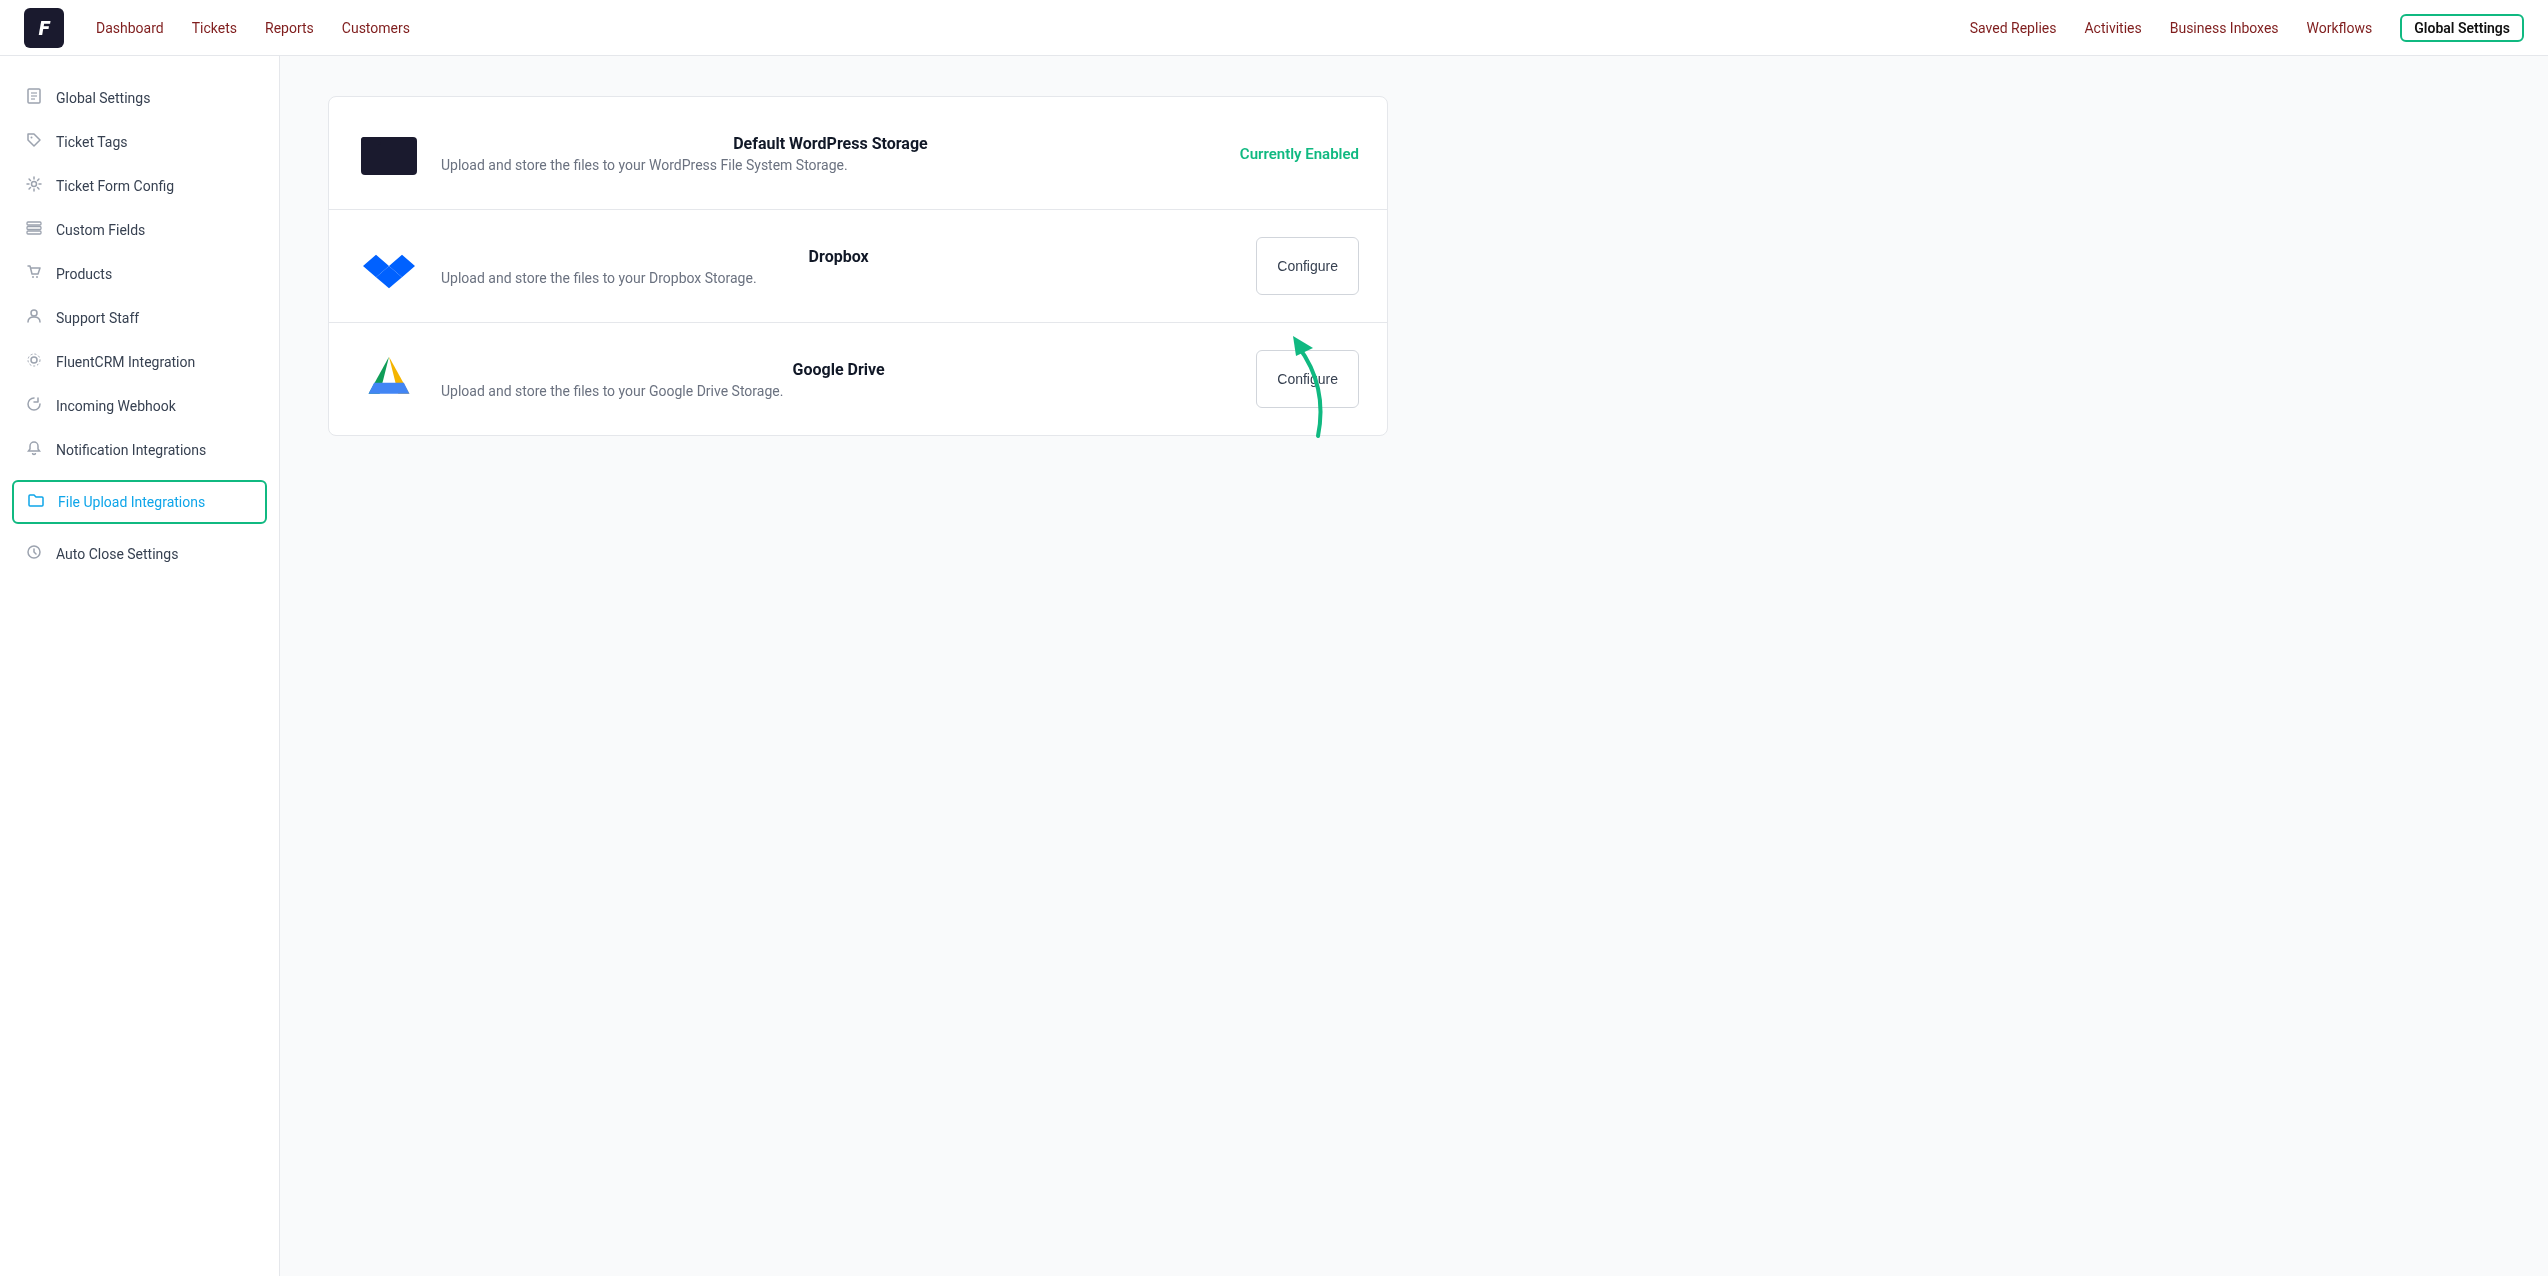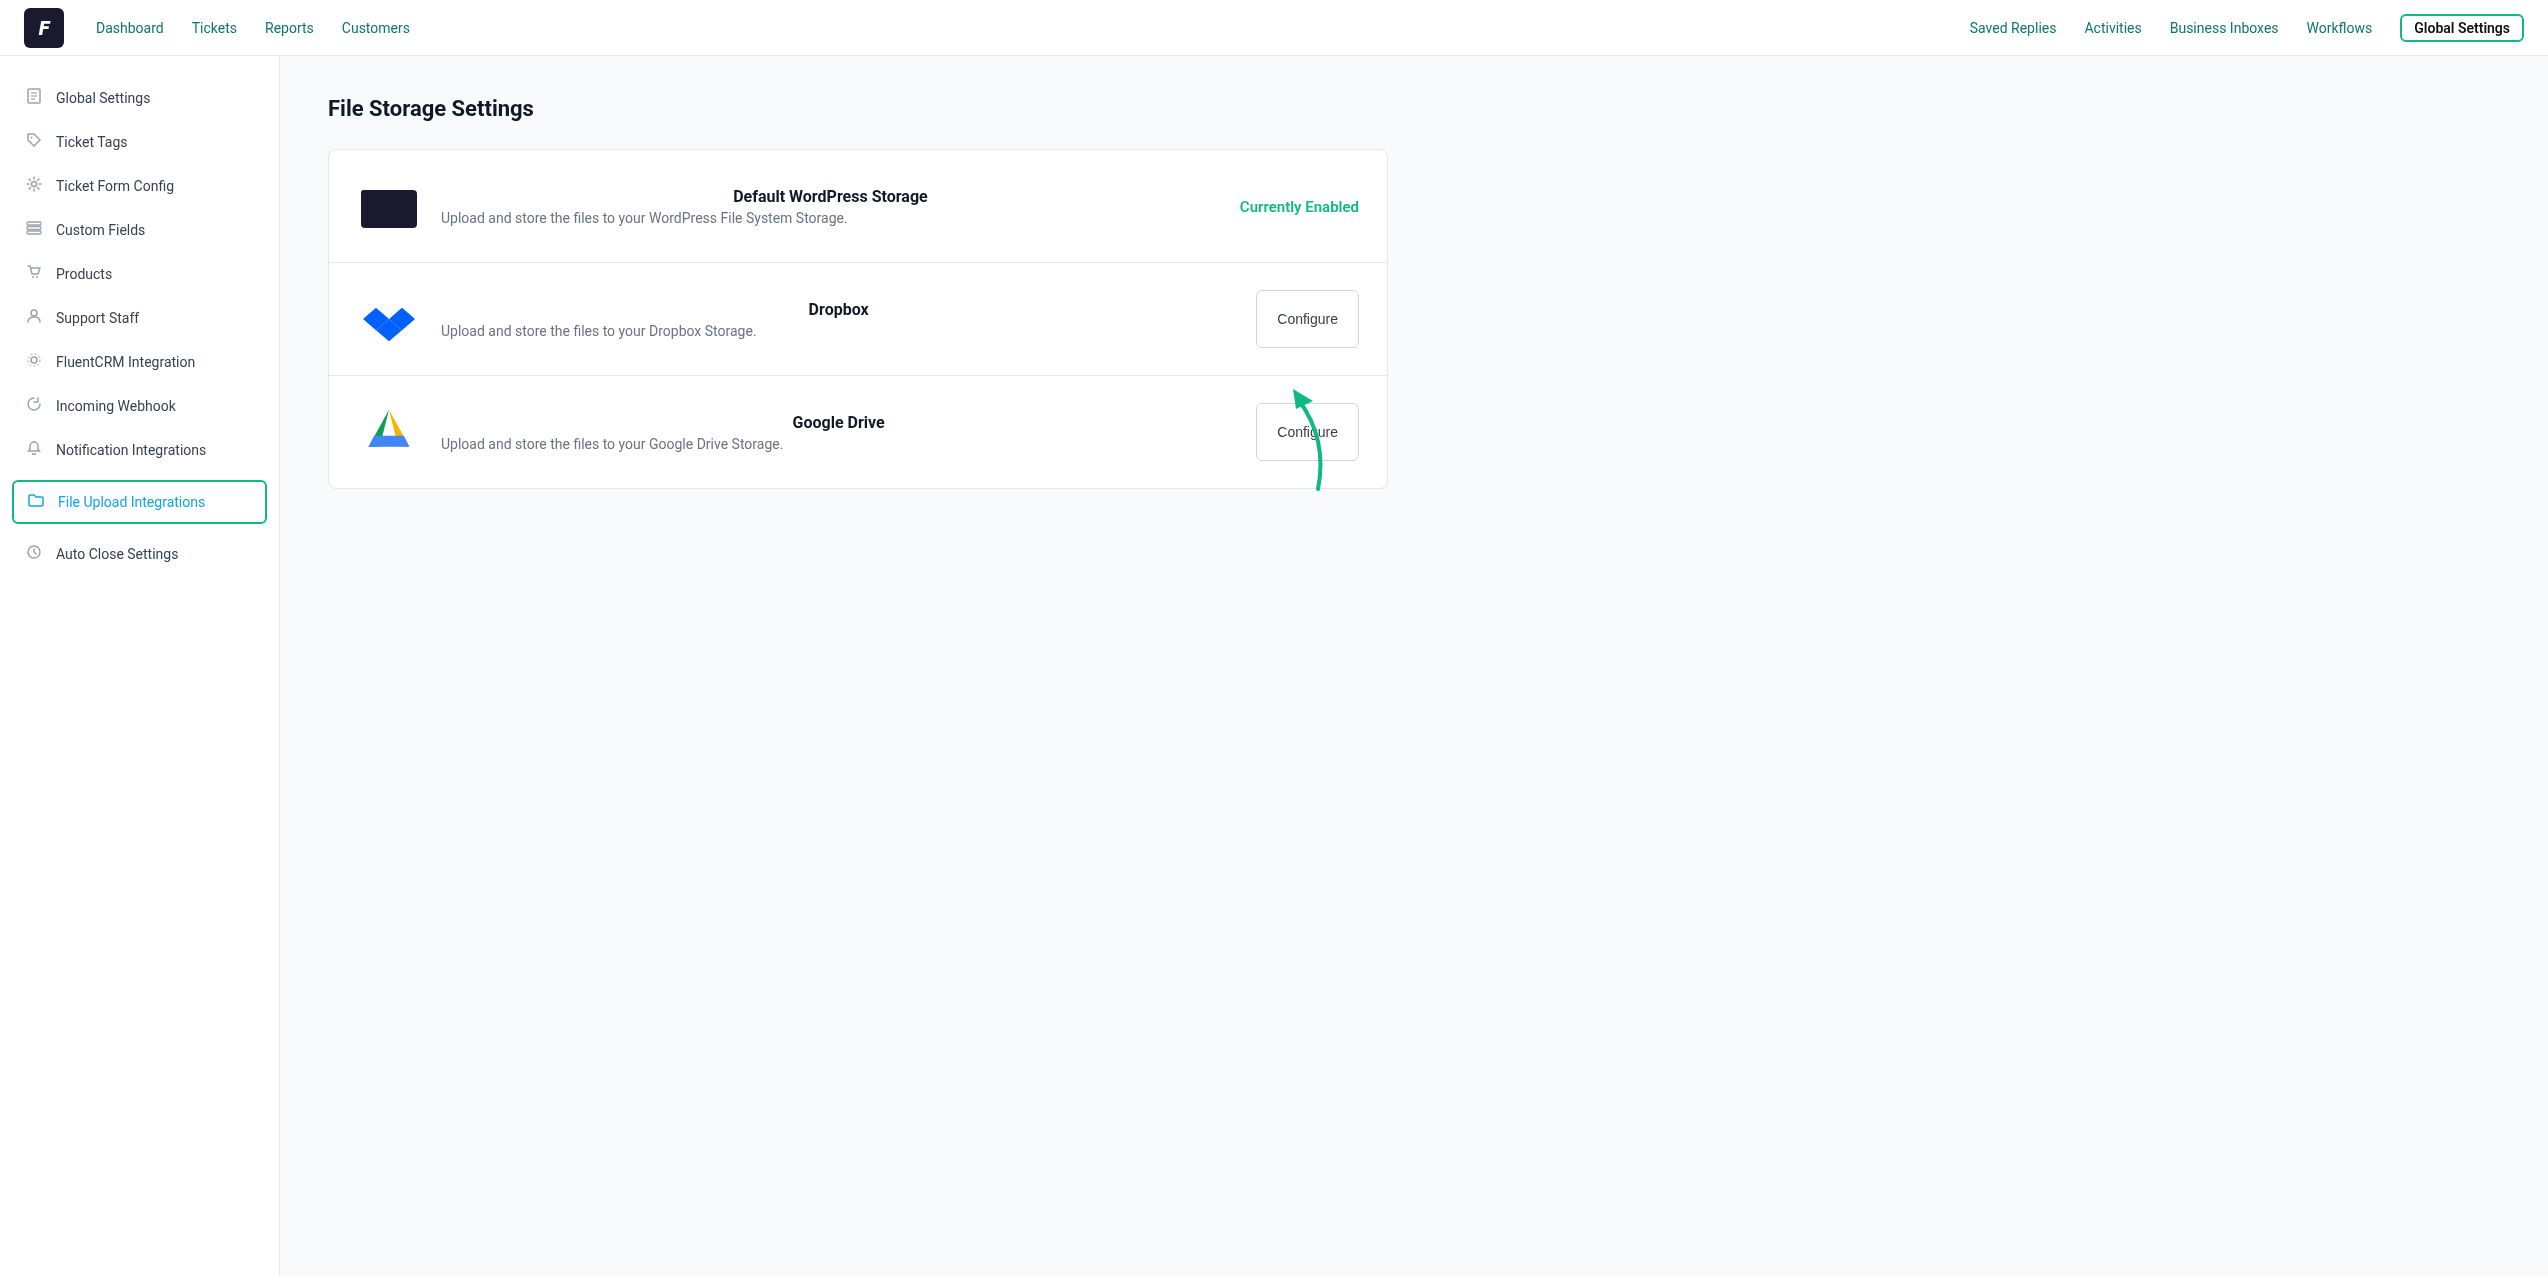--- a/index.html
+++ b/index.html
@@ -36,21 +36,21 @@
       gap: 28px;
       align-items: center;
     }
     .nav-right {
       margin-left: auto;
       display: flex;
       gap: 28px;
       align-items: center;
     }
     .nav-item {
-      color: #0f766e;
+      color: #7f1d1d;
       font-size: 14px;
       cursor: pointer;
       text-decoration: none;
     }
     .nav-item-active {
       color: #111;
       font-weight: 600;
       border: 2px solid #10b981;
       padding: 4px 12px;
       border-radius: 6px;
@@ -296,21 +296,20 @@
         <svg width="16" height="16" viewBox="0 0 16 16" fill="none">
             <circle cx="8" cy="8" r="6" stroke="#9ca3af" stroke-width="1.5"></circle>
             <path d="M8 5v3l2 2" stroke="#9ca3af" stroke-width="1.5" stroke-linecap="round"></path>
           </svg>
       </span>
       <span>Auto Close Settings</span>
     </div>
   </aside>
 
   <main class="main-content">
-    <h1 class="page-title">File Storage Settings</h1>
 
     <div class="storage-container" style="position:relative;">
 
       <div class="storage-row">
         <div class="storage-logo">
 
           <svg width="56" height="48" viewBox="0 0 56 48" fill="none">
             <rect x="0" y="8" width="56" height="38" rx="4" fill="#1a1a2e"></rect>
             <rect x="0" y="8" width="20" height="8" rx="3" fill="#1a1a2e"></rect>
           </svg>

